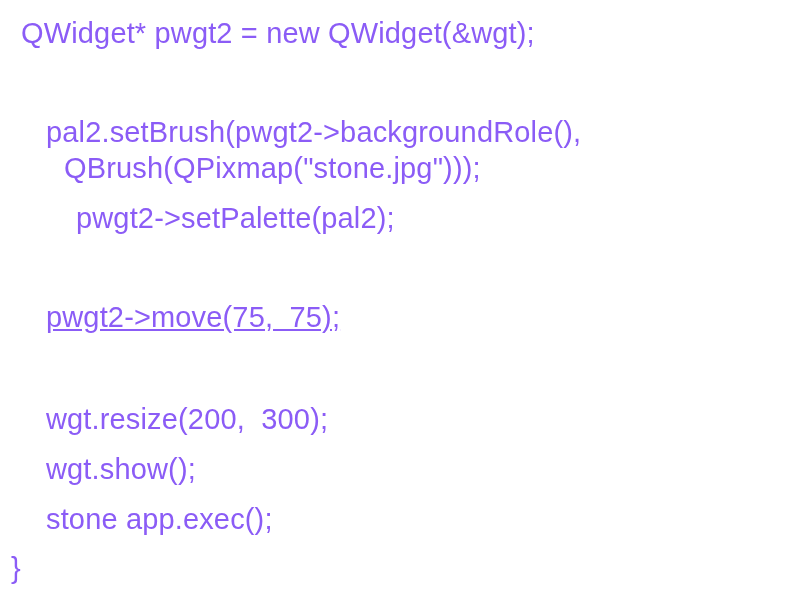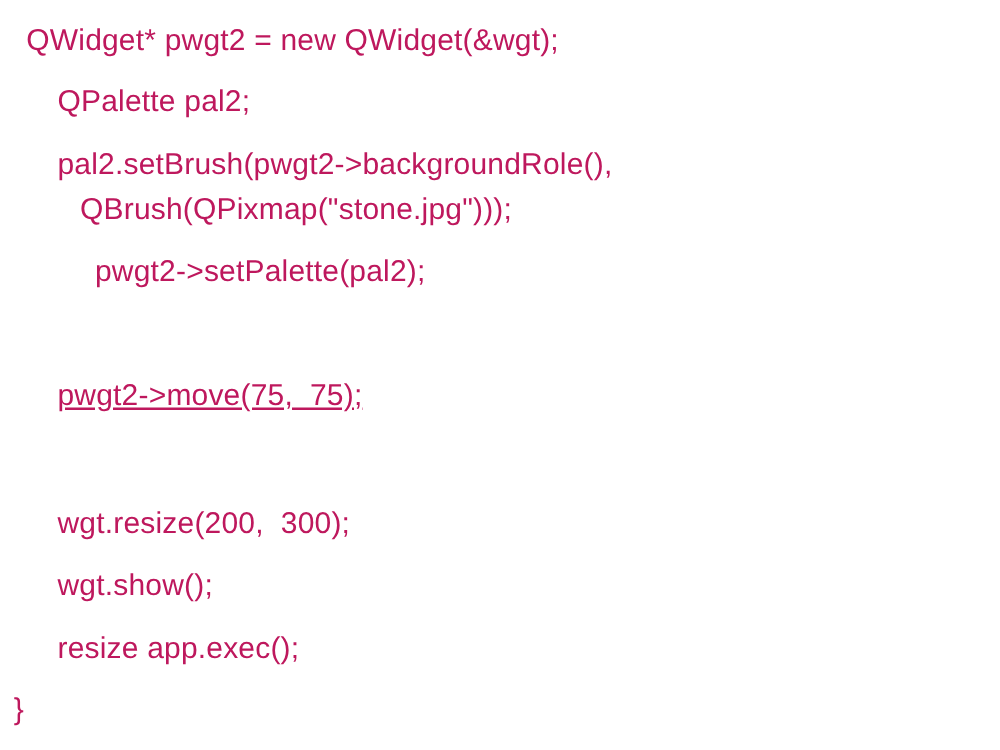--- a/index.html
+++ b/index.html
@@ -17,23 +17,23 @@
 
   #slide {
     position: relative;
     width: 800px;
     height: 600px;
     background: #ffffff;
   }
 
   .code-line {
     position: absolute;
-    font-size: 24px;
+    font-size: 29px;
     line-height: 30px;
-    color: #be185d;
+    color: #8b5cf6;
     white-space: pre;
     letter-spacing: 0.15px;
     font-weight: 400;
   }
 
   
   .lvl-0 { left: 21px; }
   
   .lvl-1 { left: 46px; }
   
@@ -54,33 +54,32 @@
   .y-10 { top: 504px; }
   .y-11 { top: 553px; }
 </style>
 </head>
 <body>
 
 <div id="slide">
 
   <div class="code-line lvl-0 y-0">QWidget* pwgt2 = new QWidget(&amp;wgt);</div>
 
-  <div class="code-line lvl-1 y-1">QPalette pal2;</div>
 
   <div class="code-line lvl-1 y-2">pal2.setBrush(pwgt2-&gt;backgroundRole(),</div>
 
   <div class="code-line lvl-2 y-3">QBrush(QPixmap("stone.jpg")));</div>
 
   <div class="code-line lvl-1 y-4">pwgt2-&gt;setPalette(pal2);</div>
 
 
   <div class="code-line lvl-1 y-6">pwgt2-&gt;move(75,  75);</div>
 
 
   <div class="code-line lvl-1 y-8">wgt.resize(200,  300);</div>
 
   <div class="code-line lvl-1 y-9">wgt.show();</div>
 
-  <div class="code-line lvl-1 y-10">resize app.exec();</div>
+  <div class="code-line lvl-1 y-10">stone app.exec();</div>
 
   <div class="code-line lvl-brace y-11">}</div>
 
 </div>
 
 </body></html>

